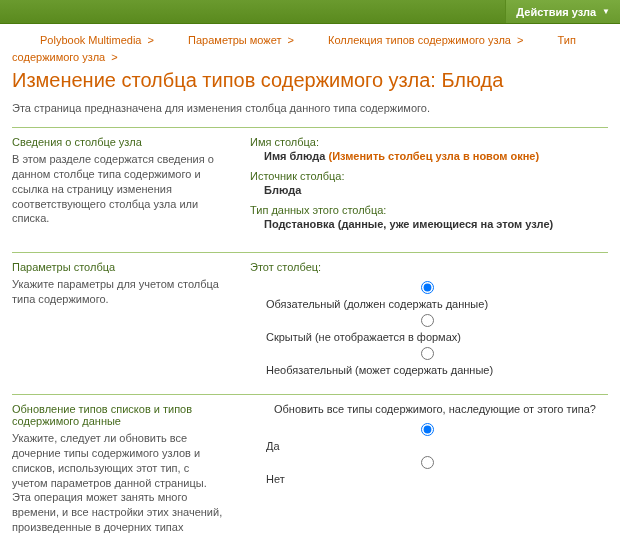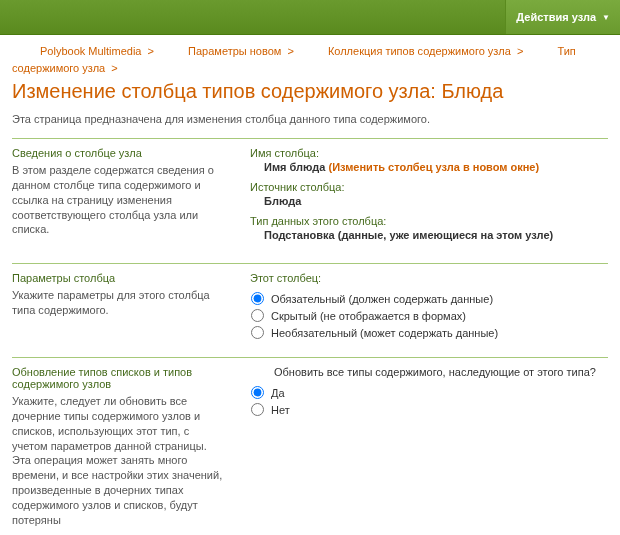--- a/index.html
+++ b/index.html
@@ -6,21 +6,21 @@
   body {
     margin: 0;
     font-family: Tahoma, Verdana, sans-serif;
     font-size: 11px;
     color: #333;
     background: #fff;
     width: 620px;
   }
   .topbar {
     background: linear-gradient(#6a9a2e, #5a8a1e);
-    height: 35px;
+    height: 24px;
     display: flex;
     justify-content: flex-end;
     align-items: stretch;
     border-bottom: 1px solid #4a7a0e;
   }
   .actions-btn {
     background: linear-gradient(#7aaa3e, #6a9a2e);
     color: #fff;
     font-size: 11px;
     font-weight: bold;
@@ -101,24 +101,24 @@
     margin-left: 14px;
     margin-bottom: 8px;
     font-weight: bold;
   }
   .link-paren {
     color: #d06000;
   }
   .link-paren a { color: #d06000; text-decoration: none; }
   .radio-row {
     display: flex;
-    align-items: center;
     gap: 4px;
-    margin: 4px 1px;
-    font-size: 11px;
+    margin: 4px 16px;
+    font-size: 11px;
+    flex-direction: column;
   }
   .radio-row input { margin: 0 3px 0 0; }
   .footer {
     border-top: 1px solid #a7c97a;
     padding: 10px 0 4px 0;
     display: flex;
     justify-content: flex-end;
     gap: 10px;
   }
 </style>
@@ -130,21 +130,21 @@
     <span>Действия узла</span>
     <span class="chev">▼</span>
   </div>
 </div>
 
 <div class="content">
 
   <div class="breadcrumb">
     <a href="#">Polybook Multimedia</a>
     <span class="sep">&gt;</span>
-    <a href="#">Параметры новом</a>
+    <a href="#">Параметры может</a>
     <span class="sep">&gt;</span>
     <a href="#">Коллекция типов содержимого узла</a>
     <span class="sep">&gt;</span>
     <a href="#">Тип содержимого узла</a>
     <span class="sep">&gt;</span>
     <br>
   </div>
 
   <h1 class="page-title">Изменение столбца типов содержимого узла: Блюда</h1>
 
@@ -164,42 +164,42 @@
       <div class="field-label">Источник столбца:</div>
       <div class="field-value">Блюда</div>
       <div class="field-label">Тип данных этого столбца:</div>
       <div class="field-value">Подстановка (данные, уже имеющиеся на этом узле)</div>
     </div>
   </div>
 
   <div class="section">
     <div class="left">
       <div class="sec-title">Параметры столбца</div>
-      <div class="sec-desc">Укажите параметры для этого столбца типа содержимого.</div>
+      <div class="sec-desc">Укажите параметры для учетом столбца типа содержимого.</div>
     </div>
     <div class="right">
       <div class="field-label" style="margin-bottom:8px;">Этот столбец:</div>
       <label class="radio-row">
         <input type="radio" name="colreq" checked="" style="">
         <span>Обязательный (должен содержать данные)</span>
       </label>
       <label class="radio-row">
         <input type="radio" name="colreq" style="">
         <span>Скрытый (не отображается в формах)</span>
       </label>
       <label class="radio-row">
         <input type="radio" name="colreq" style="">
         <span>Необязательный (может содержать данные)</span>
       </label>
     </div>
   </div>
 
   <div class="section">
     <div class="left">
-      <div class="sec-title">Обновление типов списков и типов содержимого узлов</div>
+      <div class="sec-title">Обновление типов списков и типов содержимого данные</div>
       <div class="sec-desc">Укажите, следует ли обновить все дочерние типы содержимого узлов и списков, использующих этот тип, с учетом параметров данной страницы. Эта операция может занять много времени, и все настройки этих значений, произведенные в дочерних типах содержимого узлов и списков, будут потеряны</div>
     </div>
     <div class="right">
       <div style="margin-bottom:8px;margin-left:24px;">Обновить все типы содержимого, наследующие от этого типа?</div>
       <label class="radio-row">
         <input type="radio" name="upd" checked="" style="">
         <span>Да</span>
       </label>
       <label class="radio-row">
         <input type="radio" name="upd" style="">

